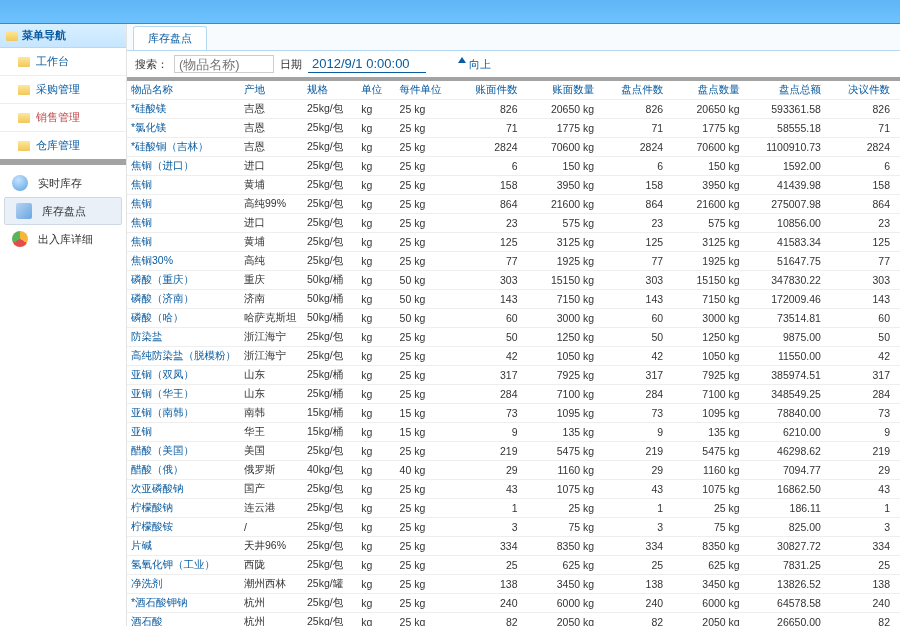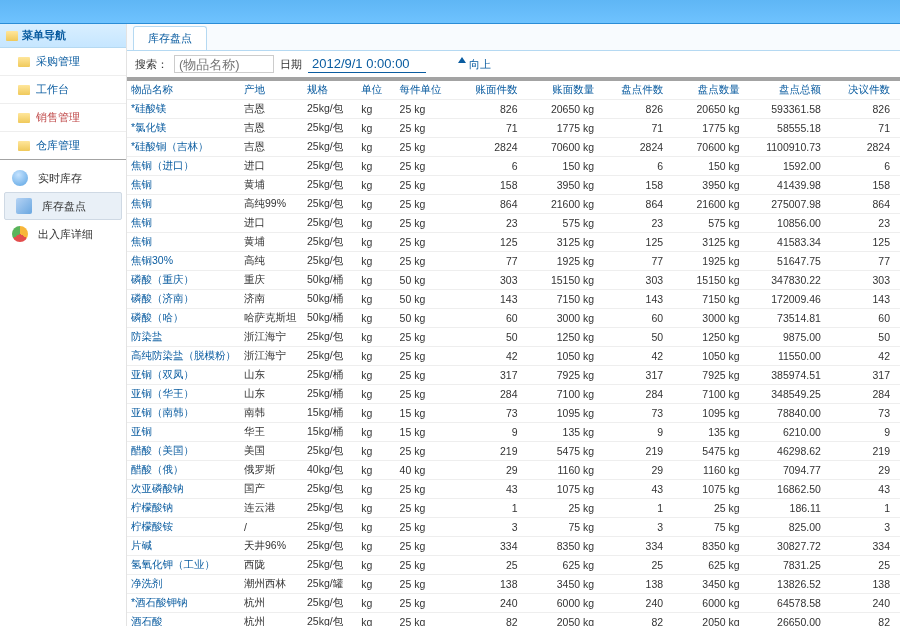--- a/index.html
+++ b/index.html
@@ -189,31 +189,31 @@
 
 <div class="main">
 
   <div class="left">
     <div class="nav-header">
       <span class="folder-icon"></span>
       <span>菜单导航</span>
     </div>
     <div class="nav-item">
       <span class="folder-icon"></span>
-      <span>采购管理</span>
+      <span>工作台</span>
     </div>
     <div class="nav-item">
       <span class="folder-icon"></span>
-      <span>工作台</span>
+      <span>采购管理</span>
     </div>
     <div class="nav-item" style="color:#c04a4a">
       <span class="folder-icon"></span>
       <span>销售管理</span>
     </div>
-    <div class="nav-item" style="border-bottom:1px solid #a3a3a3">
+    <div class="nav-item" style="border-bottom:6px solid #a3a3a3">
       <span class="folder-icon"></span>
       <span>仓库管理</span>
     </div>
     <div class="sub-panel">
       <div class="sub-item">
         <span class="sub-icon db"></span>
         <span>实时库存</span>
       </div>
       <div class="sub-item selected">
         <span class="sub-icon cube"></span>

